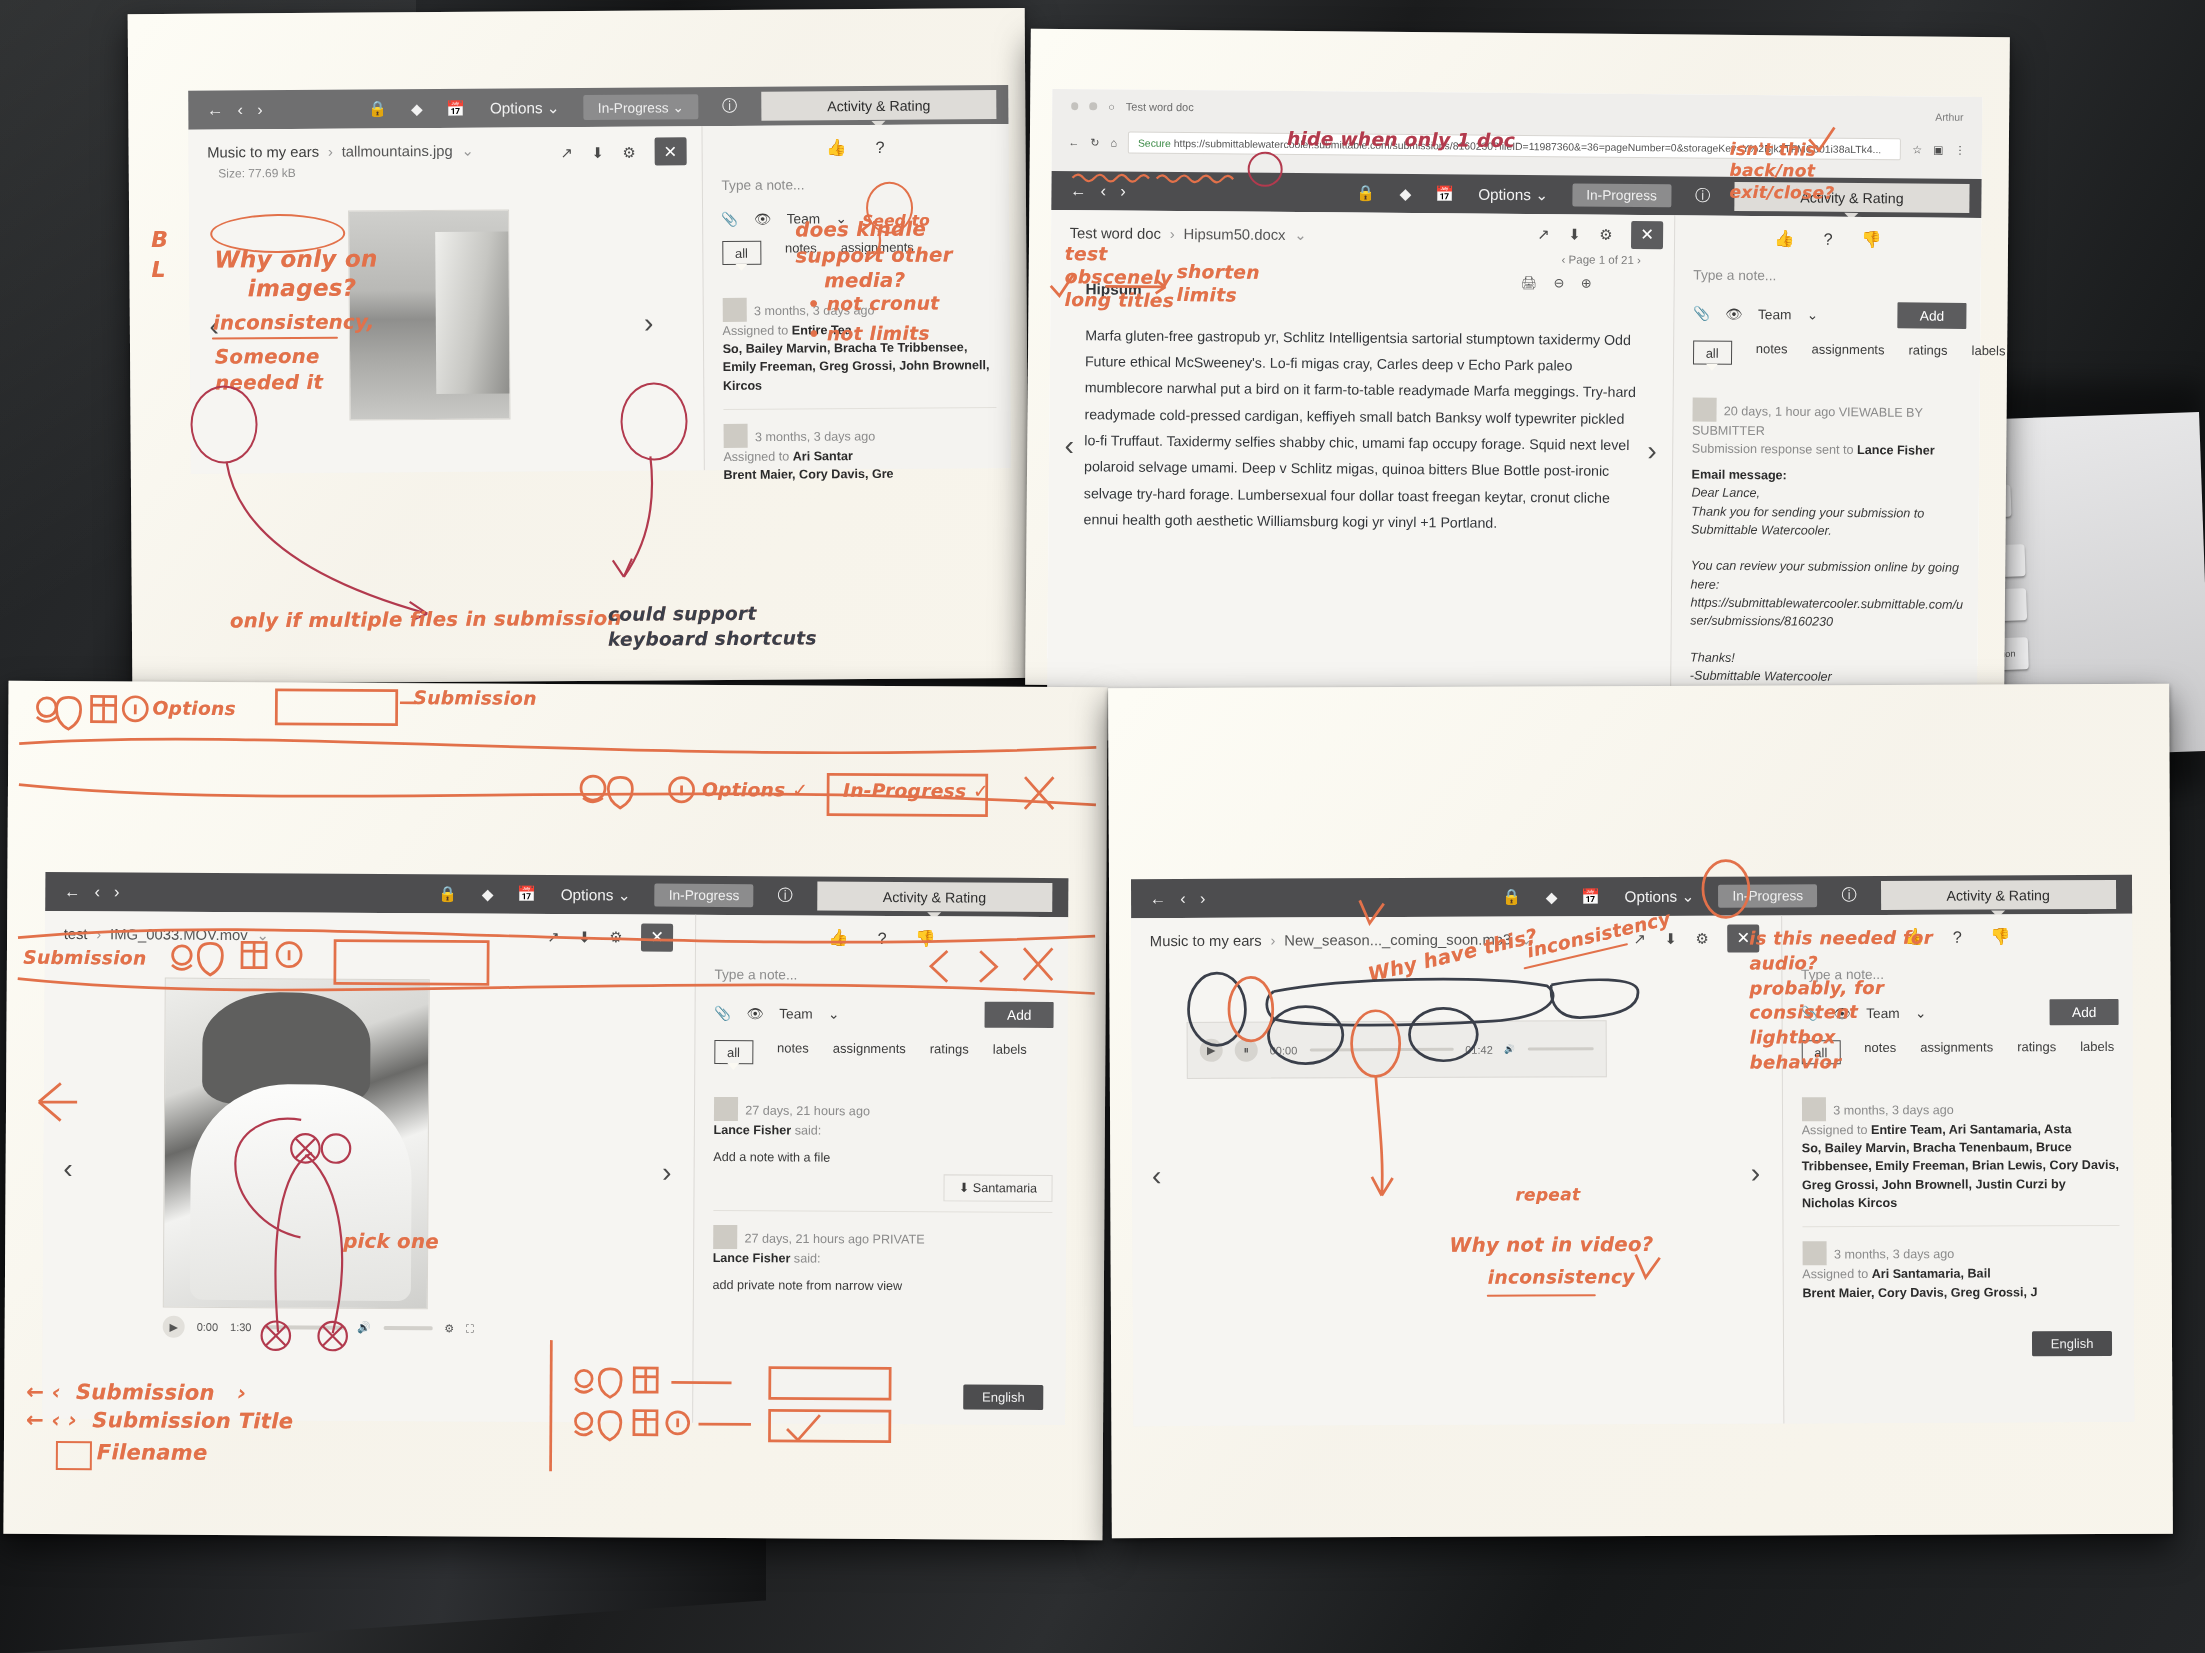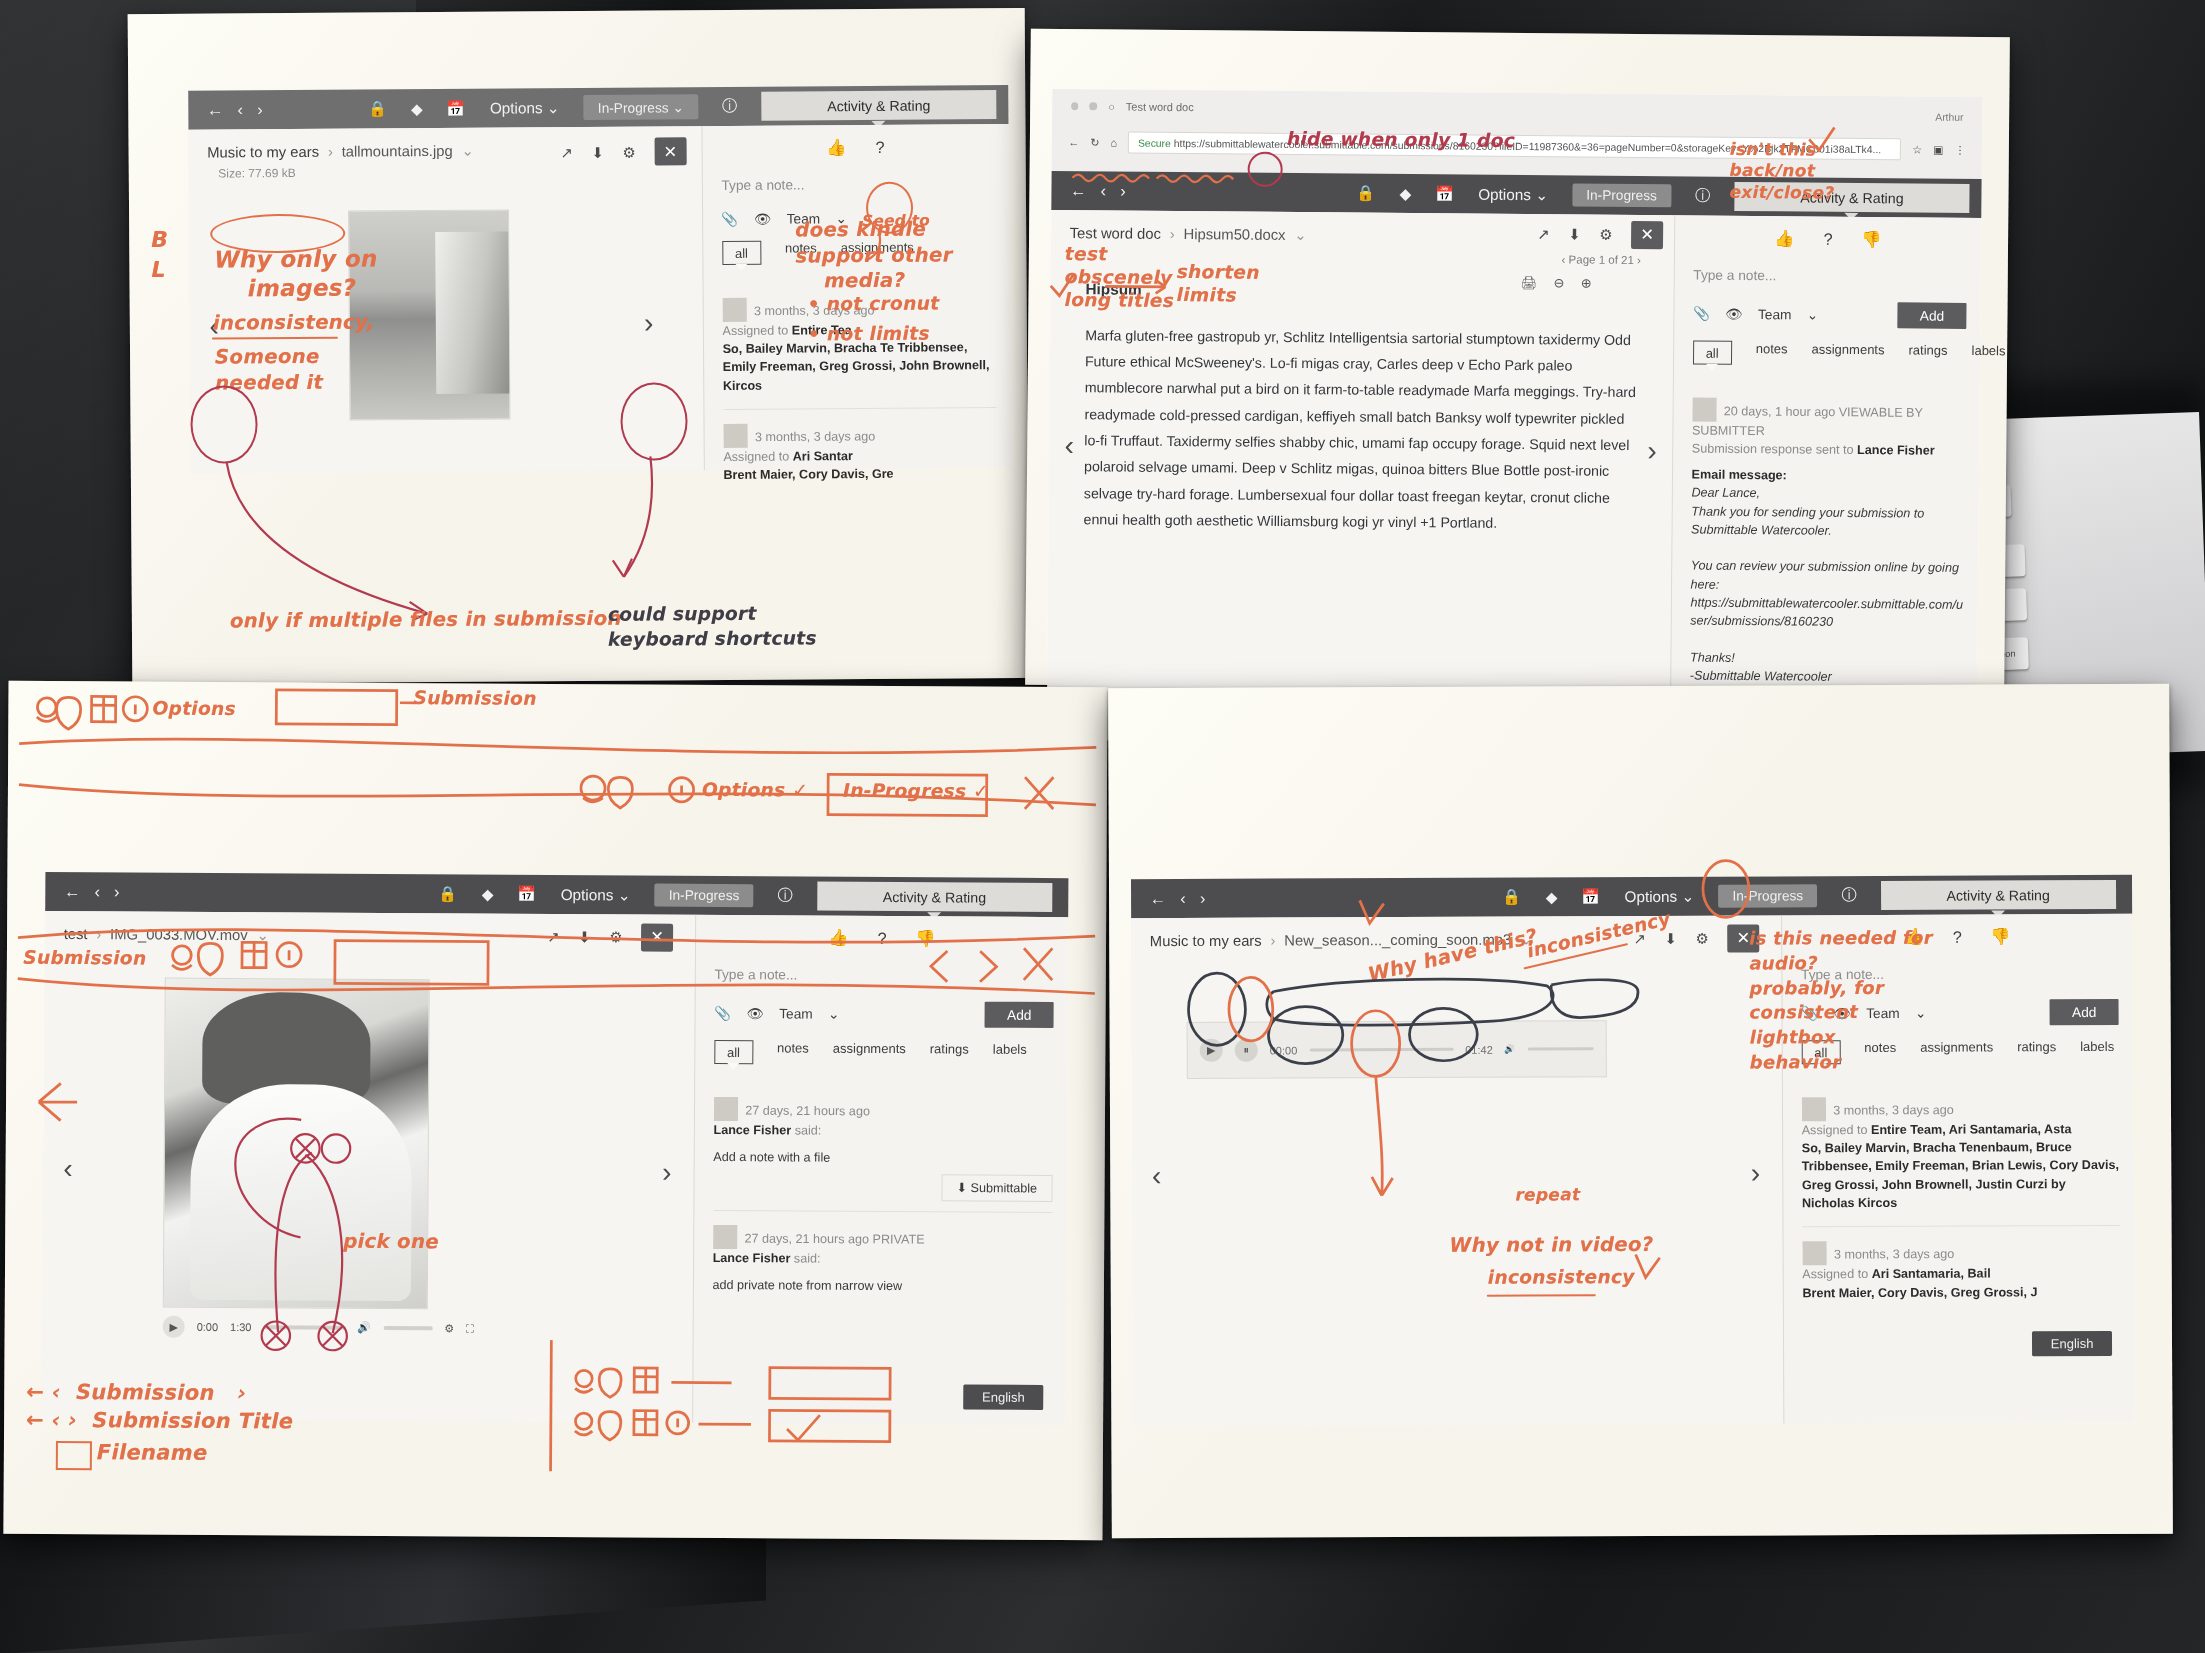--- a/index.html
+++ b/index.html
@@ -462,21 +462,21 @@
           <span>assignments</span>
           <span>ratings</span>
           <span>labels</span>
         </div>
         <div class="feed">
           <div class="feeditem">
             <span class="av"></span><span class="meta">27 days, 21 hours ago</span><br>
             <span class="bold">Lance Fisher</span><span class="meta"> said:</span>
             <div style="margin-top:8.8px;">Add a note with a file</div>
             <div style="margin-top:11px;text-align:right;">
-              <span style="border:0.5px solid #dcdad6;padding:5.5px 14.2px;">⬇ <span>Submittable</span></span>
+              <span style="border:0.5px solid #dcdad6;padding:5.5px 14.2px;">⬇ <span>Santamaria</span></span>
             </div>
           </div>
           <div class="feeditem">
             <span class="av"></span><span class="meta">27 days, 21 hours ago</span>
             <span class="meta">PRIVATE</span><br>
             <span class="bold">Lance Fisher</span><span class="meta"> said:</span>
             <div style="margin-top:8.8px;">add private note from narrow view</div>
           </div>
         </div>
         <div class="eng">English</div>

